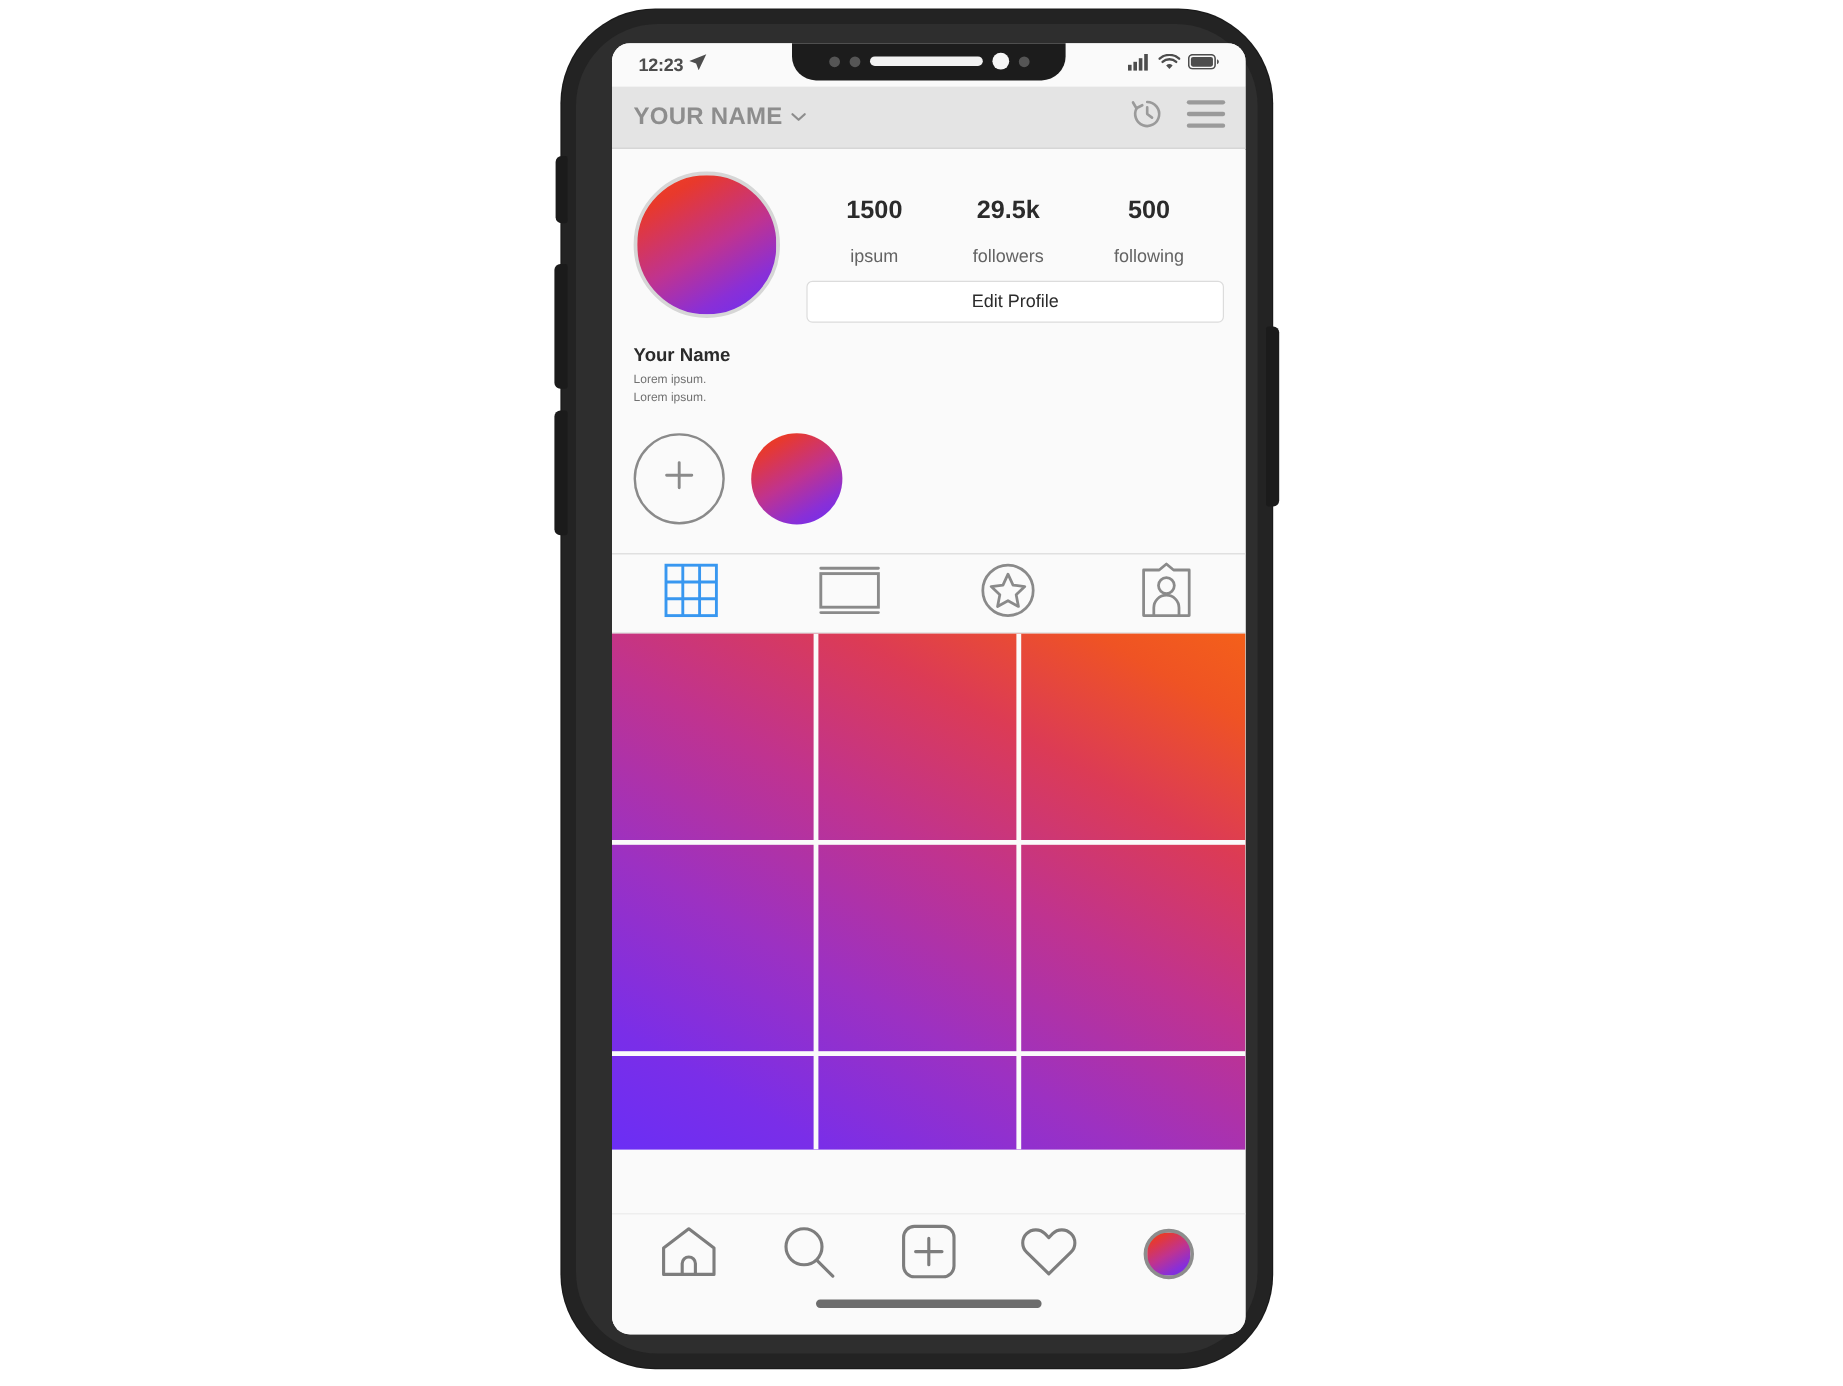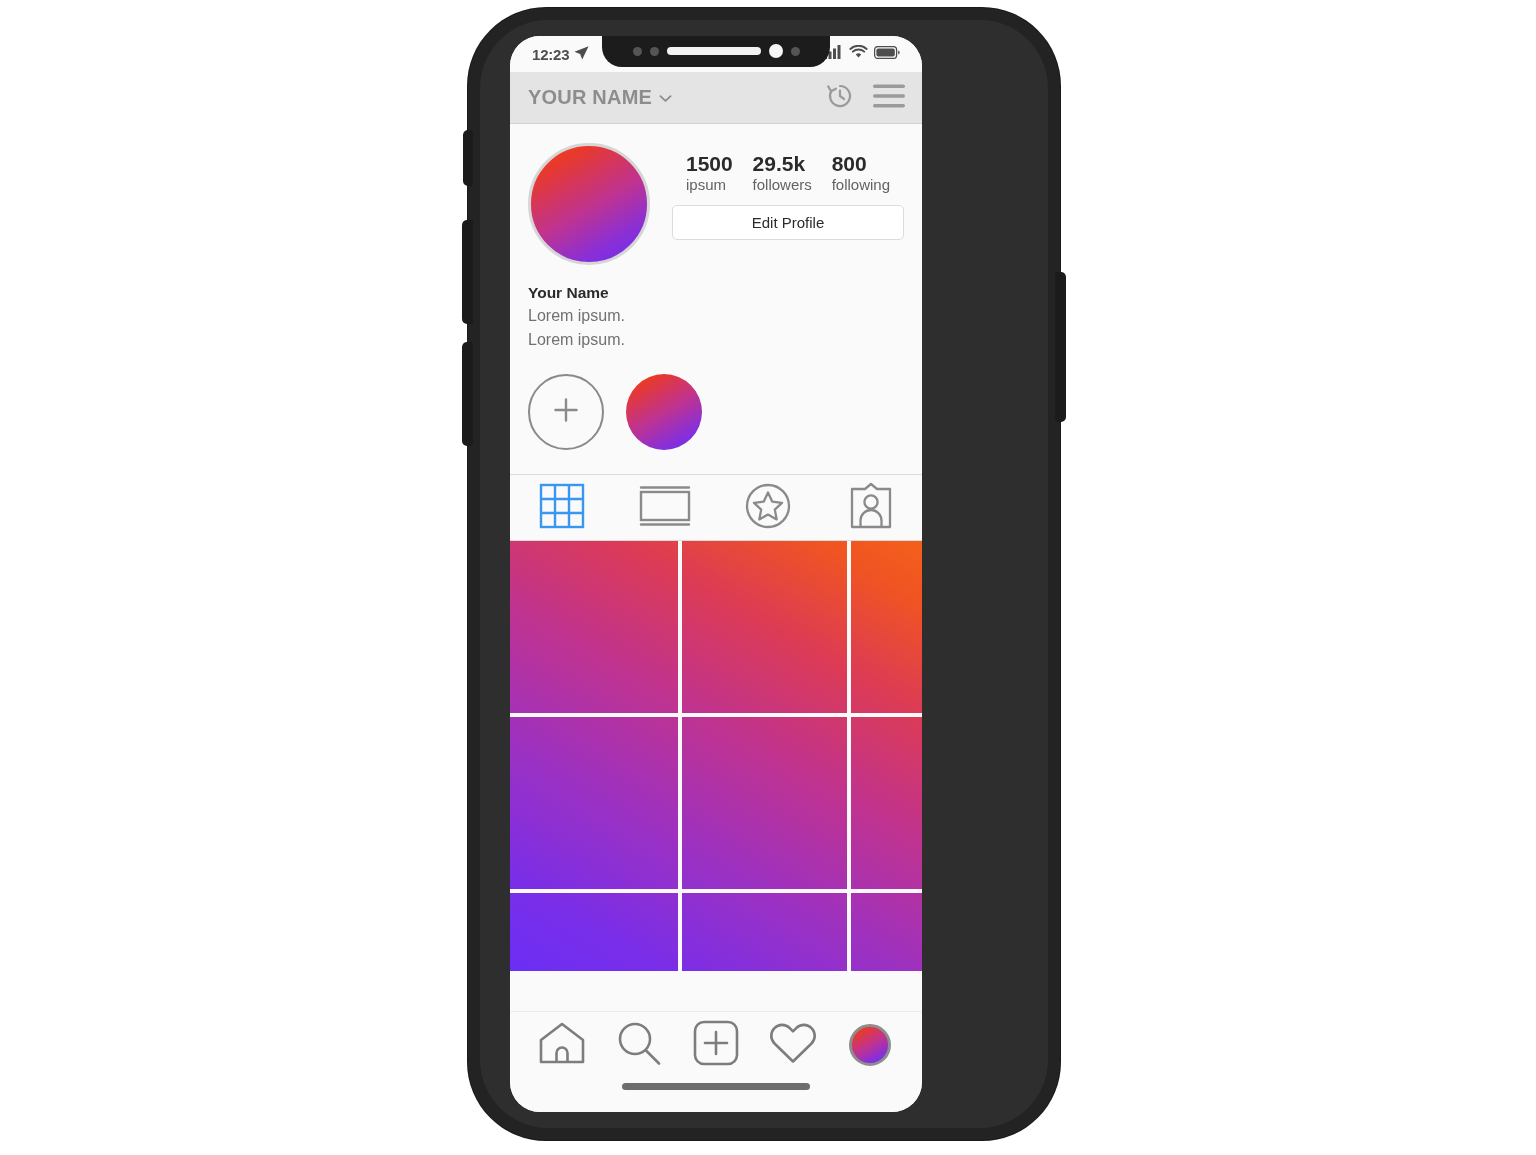--- a/index.html
+++ b/index.html
@@ -43,24 +43,24 @@
   #btn-silent  { left: -5px; top: 122px; width: 10px; height: 56px; border-radius: 5px 2px 2px 5px; }
   #btn-vol-up  { left: -6px; top: 212px; width: 11px; height: 104px; border-radius: 5px 2px 2px 5px; }
   #btn-vol-dn  { left: -6px; top: 334px; width: 11px; height: 104px; border-radius: 5px 2px 2px 5px; }
   #btn-power   { right: -6px; top: 264px; width: 11px; height: 150px; border-radius: 2px 5px 5px 2px; }
 
   
   #screen {
     position: absolute;
     left: 42px;
     top: 28px;
-    width: 412px;
+    width: 528px;
     height: 1076px;
     background: #fafafa;
-    border-radius: 30px;
+    border-radius: 15px;
     overflow: hidden;
   }
 
   
   #notch {
     position: absolute;
     left: 50%;
     top: -1px;
     transform: translateX(-50%);
     width: 228px;
@@ -140,42 +140,42 @@
     flex: 0 0 auto;
   }
 
   #stats-col { flex: 1; padding-left: 22px; padding-top: 10px; }
   #stats-row {
     display: flex;
     justify-content: space-around;
     align-items: flex-start;
     padding: 0 4px;
   }
-  .stat { text-align: left; display: flex; flex-direction: column; gap: 1px; }
+  .stat { text-align: center; display: flex; flex-direction: column; gap: 18px; margin-top: 12px; }
   .stat-value { font-size: 21px; font-weight: bold; color: #2b2b2b; line-height: 1.05; }
   .stat-label { font-size: 15px; color: #636363; line-height: 1.15; }
 
   #edit-profile-button {
     margin-top: 12px;
     height: 35px;
     border: 1px solid #dcdcdc;
     border-radius: 5px;
     background: #ffffff;
     display: flex;
     align-items: center;
     justify-content: center;
     font-size: 15px;
     font-weight: normal;
     color: #2b2b2b;
     cursor: pointer;
   }
 
   #bio-text { padding-top: 16px; }
   #bio-name { font-size: 15.5px; font-weight: bold; color: #2b2b2b; line-height: 1.5; }
-  .bio-line { font-size: 16px; color: #717171; line-height: 1.5; }
+  .bio-line { font-size: 10px; color: #717171; line-height: 1.5; }
 
   
   #highlights-row {
     display: flex;
     align-items: center;
     gap: 22px;
     padding: 22px 18px 24px 18px;
     background: #fafafa;
   }
   #highlight-new {
@@ -355,21 +355,21 @@
             <div id="stats-row">
               <div class="stat">
                 <span class="stat-value">1500</span>
                 <span class="stat-label">ipsum</span>
               </div>
               <div class="stat">
                 <span class="stat-value">29.5k</span>
                 <span class="stat-label">followers</span>
               </div>
               <div class="stat">
-                <span class="stat-value">800</span>
+                <span class="stat-value">500</span>
                 <span class="stat-label">following</span>
               </div>
             </div>
             <div id="edit-profile-button">Edit Profile</div>
           </div>
         </div>
 
         <div id="bio-text">
           <div id="bio-name">Your Name</div>
           <div class="bio-line">Lorem ipsum.</div>

